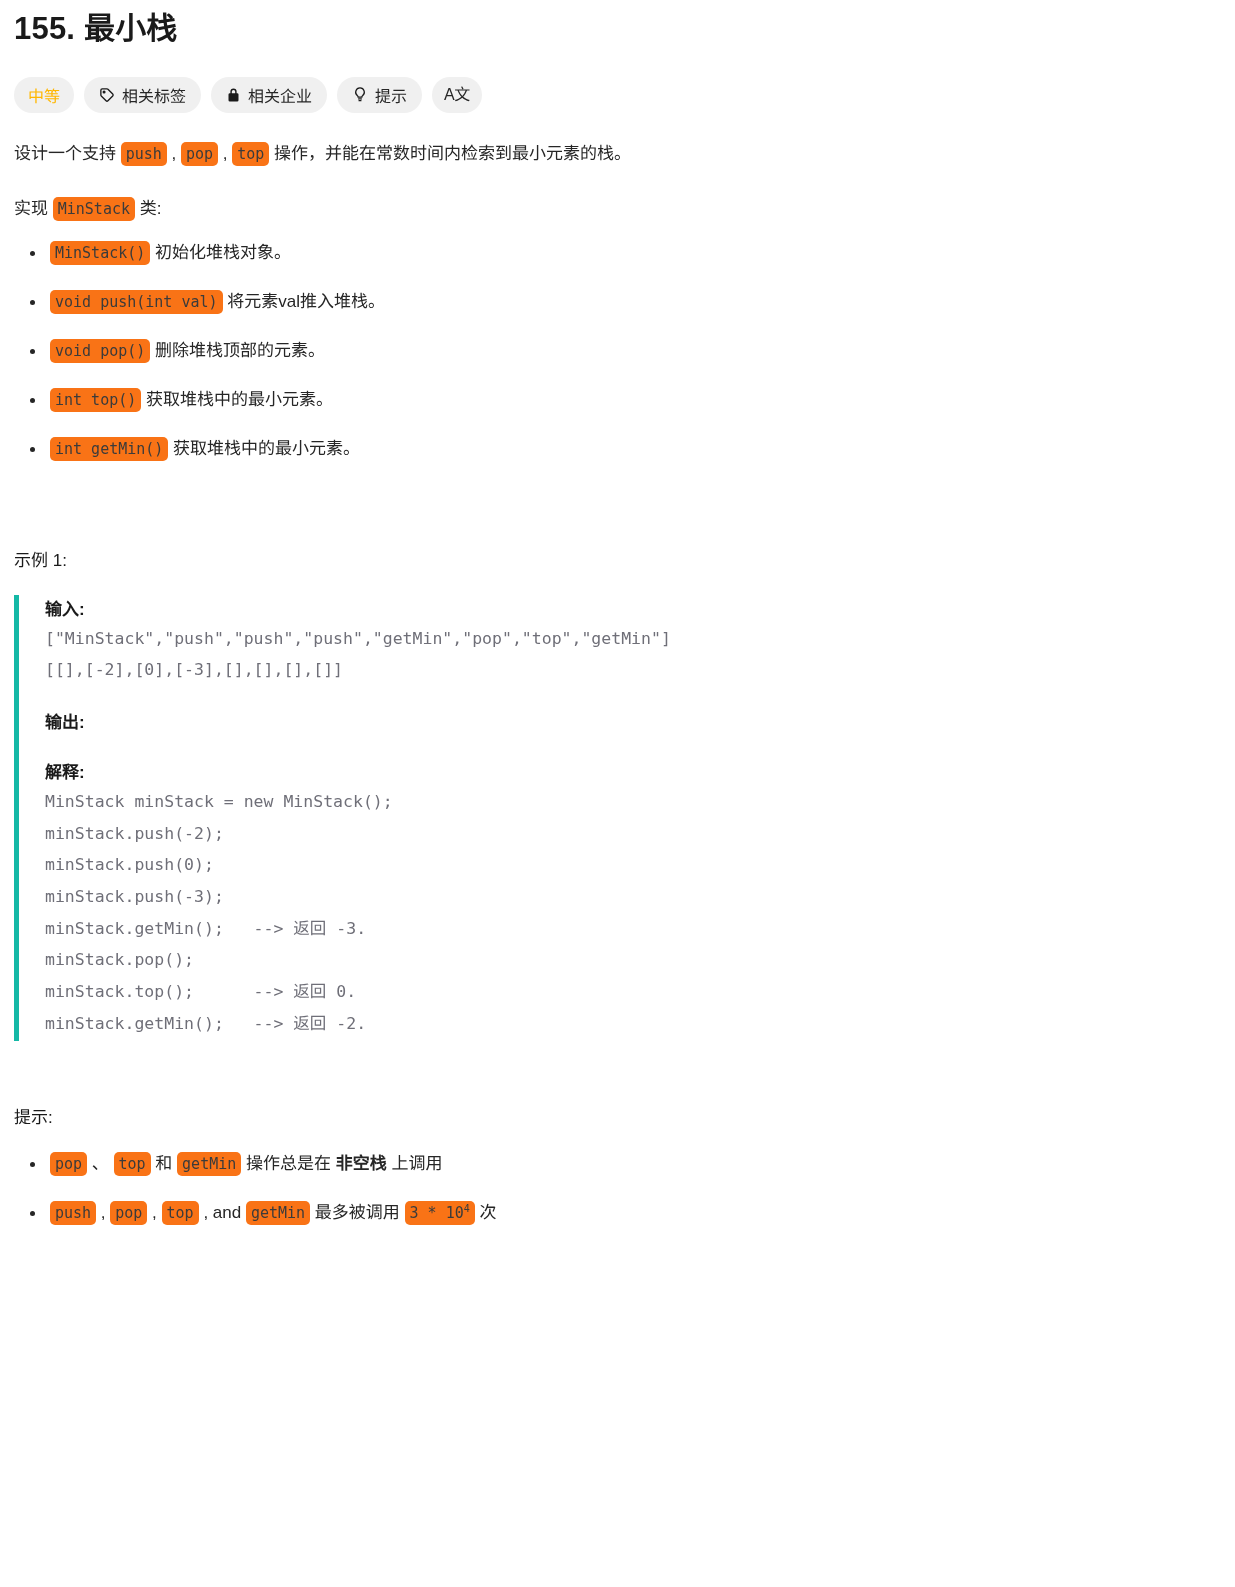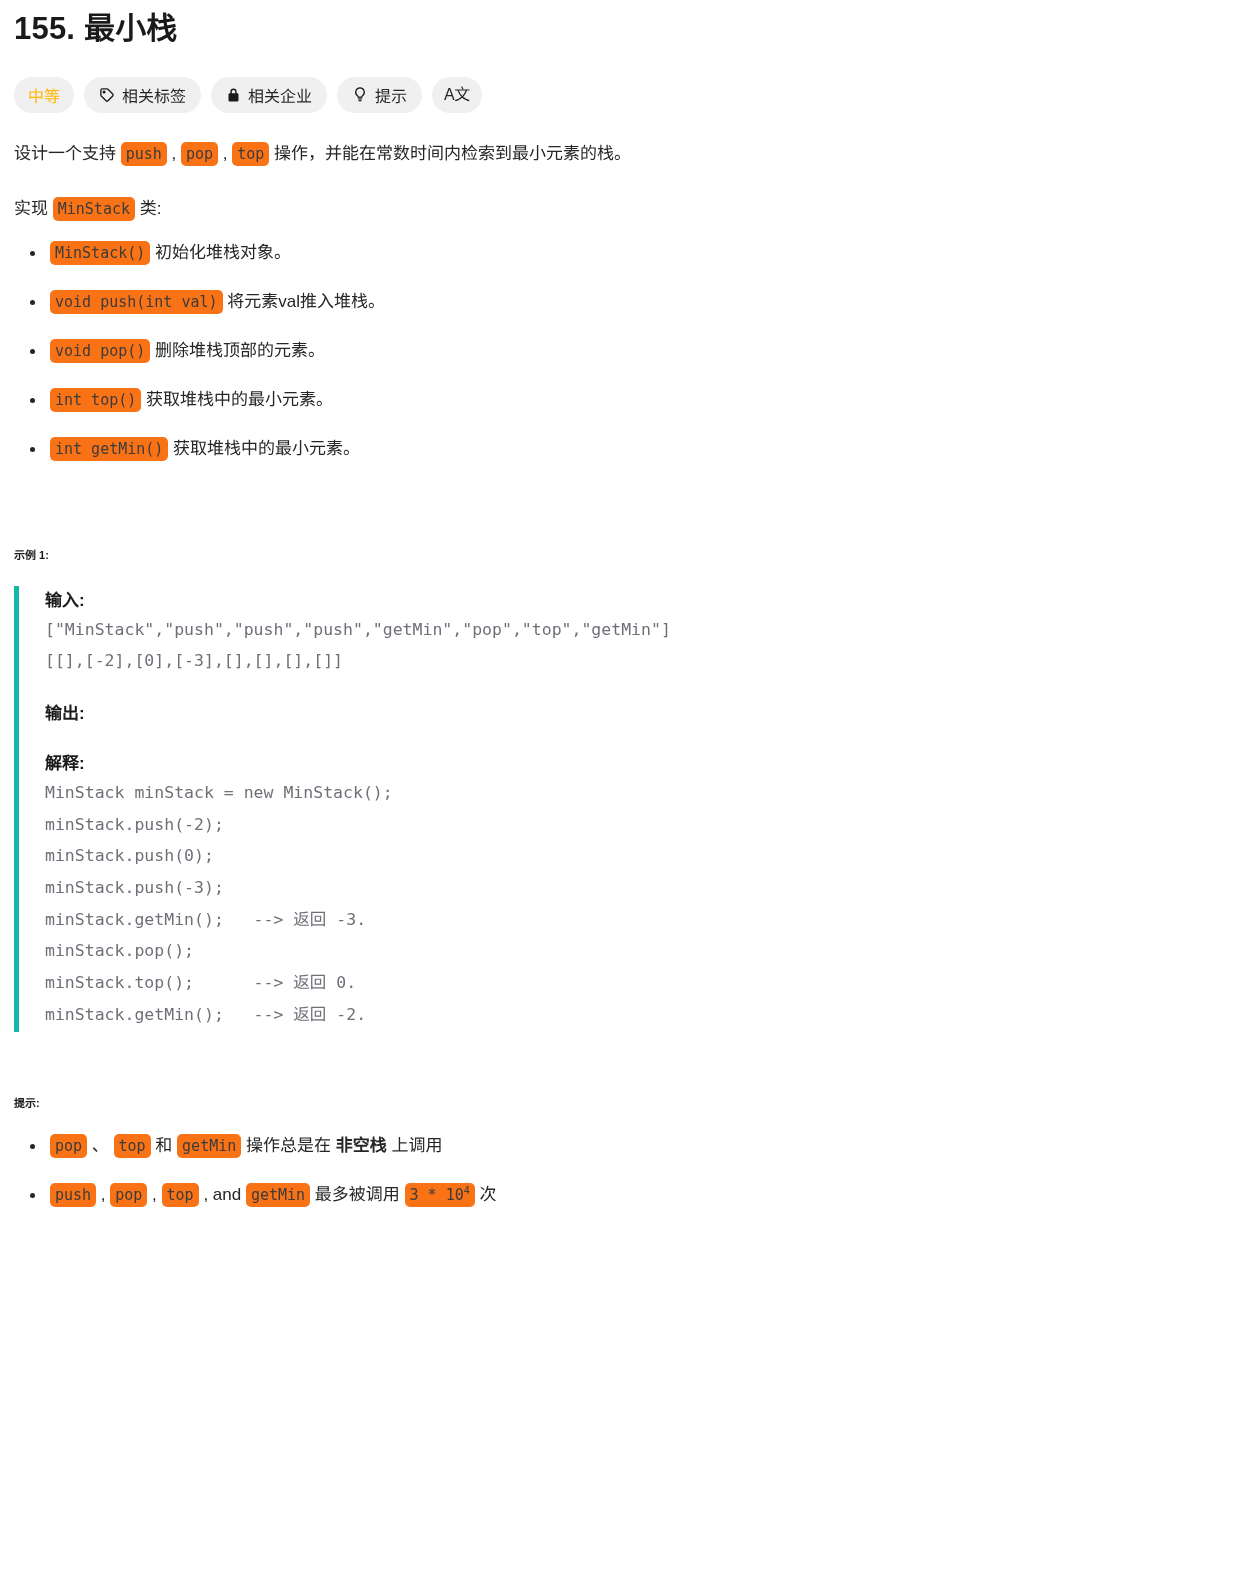--- a/index.html
+++ b/index.html
@@ -113,22 +113,22 @@
     white-space: pre;
   }
   code.chip sup {
     font-size: 10px;
     vertical-align: super;
     line-height: 0;
   }
 
   
   .section-head {
-    font-size: 11px;
-    font-weight: bold;
+    font-size: 17px;
+    font-weight: normal;
     color: #1a1a1a;
     margin: 0;
   }
   .spacer-lg { height: 62px; }
 
   
   .example-block {
     border-left: 5px solid #14b8a6;
     padding: 0 0 2px 26px;
     margin-top: 24px;

